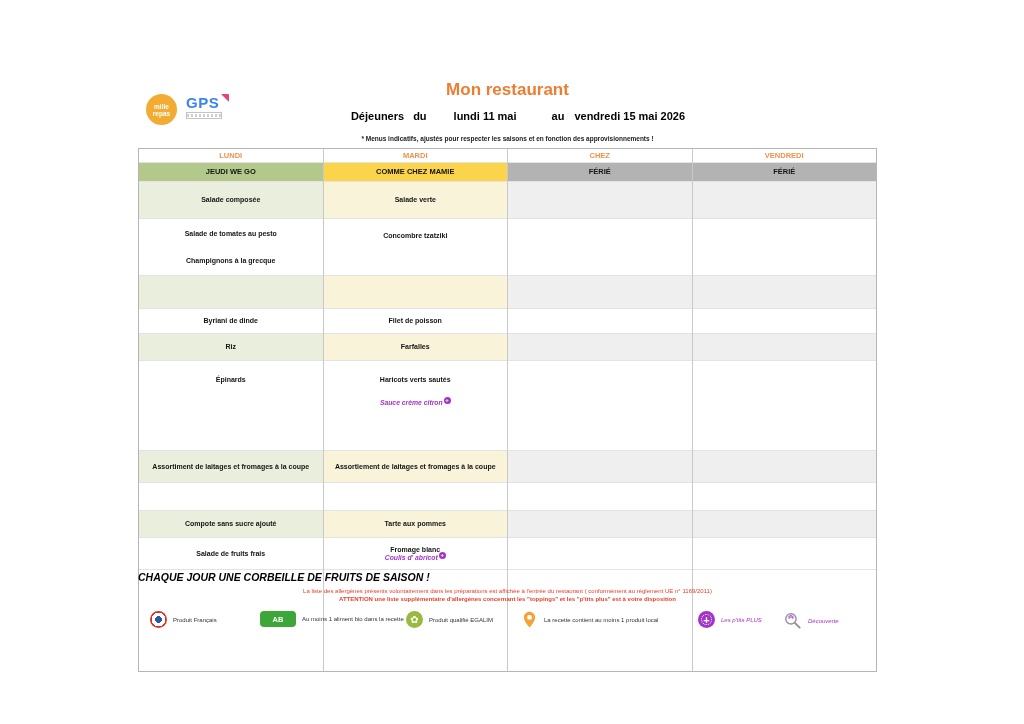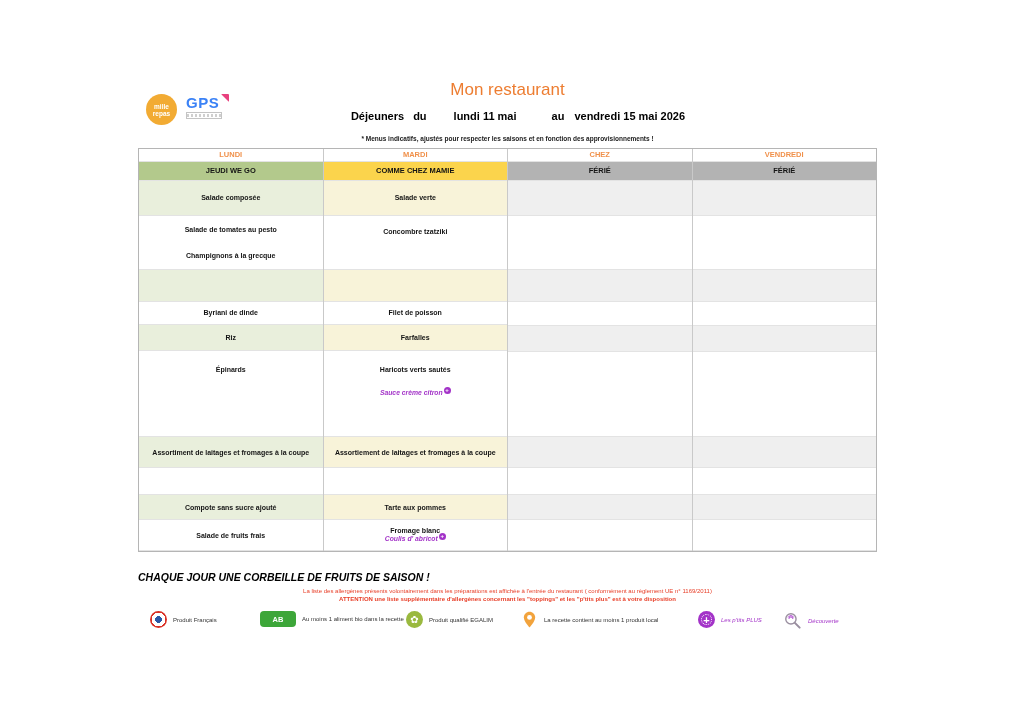--- a/index.html
+++ b/index.html
@@ -12,28 +12,28 @@
   .mille{width:31px;height:31px;border-radius:50%;background:#f2ab33;display:flex;flex-direction:column;
          align-items:center;justify-content:center;color:#fff;font-weight:bold;font-size:6.5px;line-height:7px;}
   .gps{position:relative;padding-top:2px;}
   .gps-word{font-size:15px;font-weight:bold;color:#3b82f6;letter-spacing:.5px;line-height:14px;}
   .gps-flag{position:absolute;right:-7px;top:0;width:8px;height:8px;background:#e8417e;
             clip-path:polygon(0 0,100% 0,100% 100%);border-radius:1px;}
   .gps-box{margin-top:2px;width:36px;height:7px;border:1px solid #c4c4c4;box-sizing:border-box;
            background:repeating-linear-gradient(90deg,#cfcfcf 0 2px,#fff 2px 4px);background-size:100% 3px;
            background-position:center;background-repeat:no-repeat;}
   .page-title{position:absolute;left:138px;top:80px;width:739px;text-align:center;
-              font-size:17px;font-weight:normal;color:#ed7d31;}
+              font-size:17px;font-weight:bold;color:#ed7d31;}
   .subtitle{position:absolute;left:138px;top:110px;width:760px;display:flex;justify-content:center;
             font-size:11px;font-weight:bold;color:#000;}
   .subtitle .g1{margin-left:9px}.subtitle .g2{margin-left:27px}.subtitle .g3{margin-left:35px}.subtitle .g4{margin-left:10px}
   .note{position:absolute;left:138px;top:135px;width:739px;text-align:center;
         font-size:6.5px;font-weight:bold;color:#1a1a1a;}
   
-  .menu{position:absolute;left:138px;top:148px;width:739px;height:404px;display:flex;
+  .menu{position:absolute;left:138px;top:148px;width:739px;height:524px;display:flex;
         border:1px solid #b5b5b5;box-sizing:border-box;background:#fff;}
   .col{flex:1;display:flex;flex-direction:column;border-right:1px solid #c9c9c9;min-width:0;}
   .col:last-child{border-right:none;}
   .cell{box-sizing:border-box;border-bottom:1px solid #e3e3e3;display:flex;flex-direction:column;
         align-items:center;justify-content:center;text-align:center;font-weight:bold;font-size:7px;
         color:#141414;padding:1px 7px;line-height:1.3;}
   .h0{height:14px}.h1{height:19px}.h2{height:37px}.h3{height:57px}.h4{height:33px}.h5{height:25px}
   .h6{height:27px}.h7{height:90px}.h8{height:32px}.h9{height:28px}.h10{height:27px}.h11{height:32px}
   .day{color:#f0914b;font-size:7.5px;background:#fff;}
   .theme{font-size:7.5px;}

